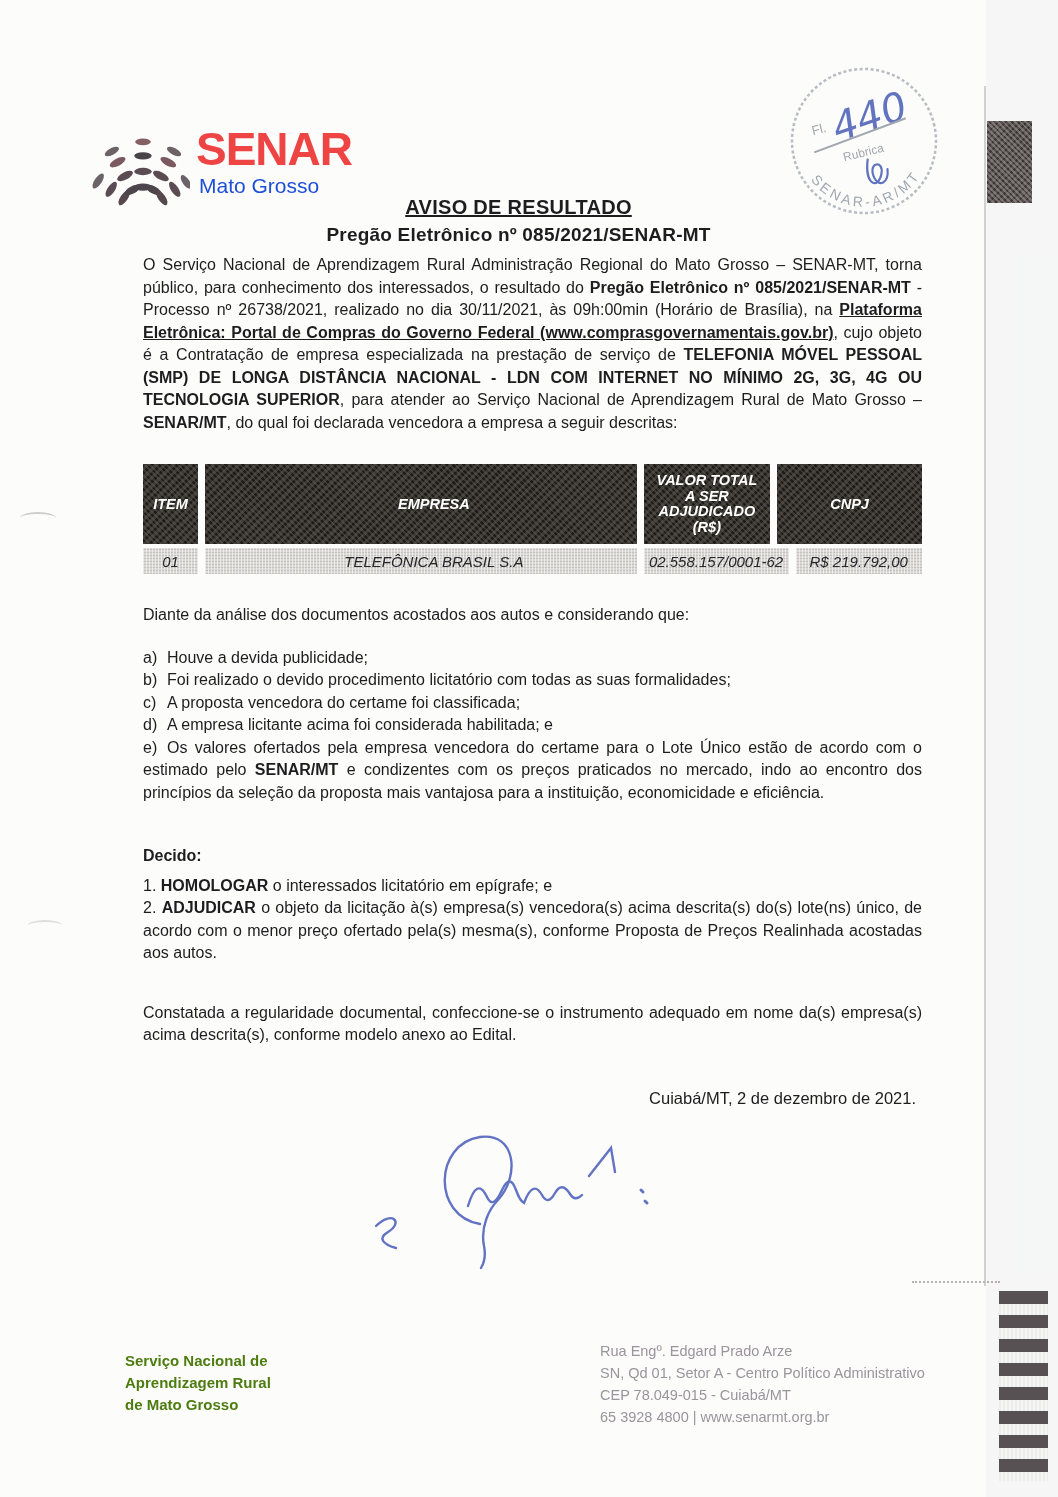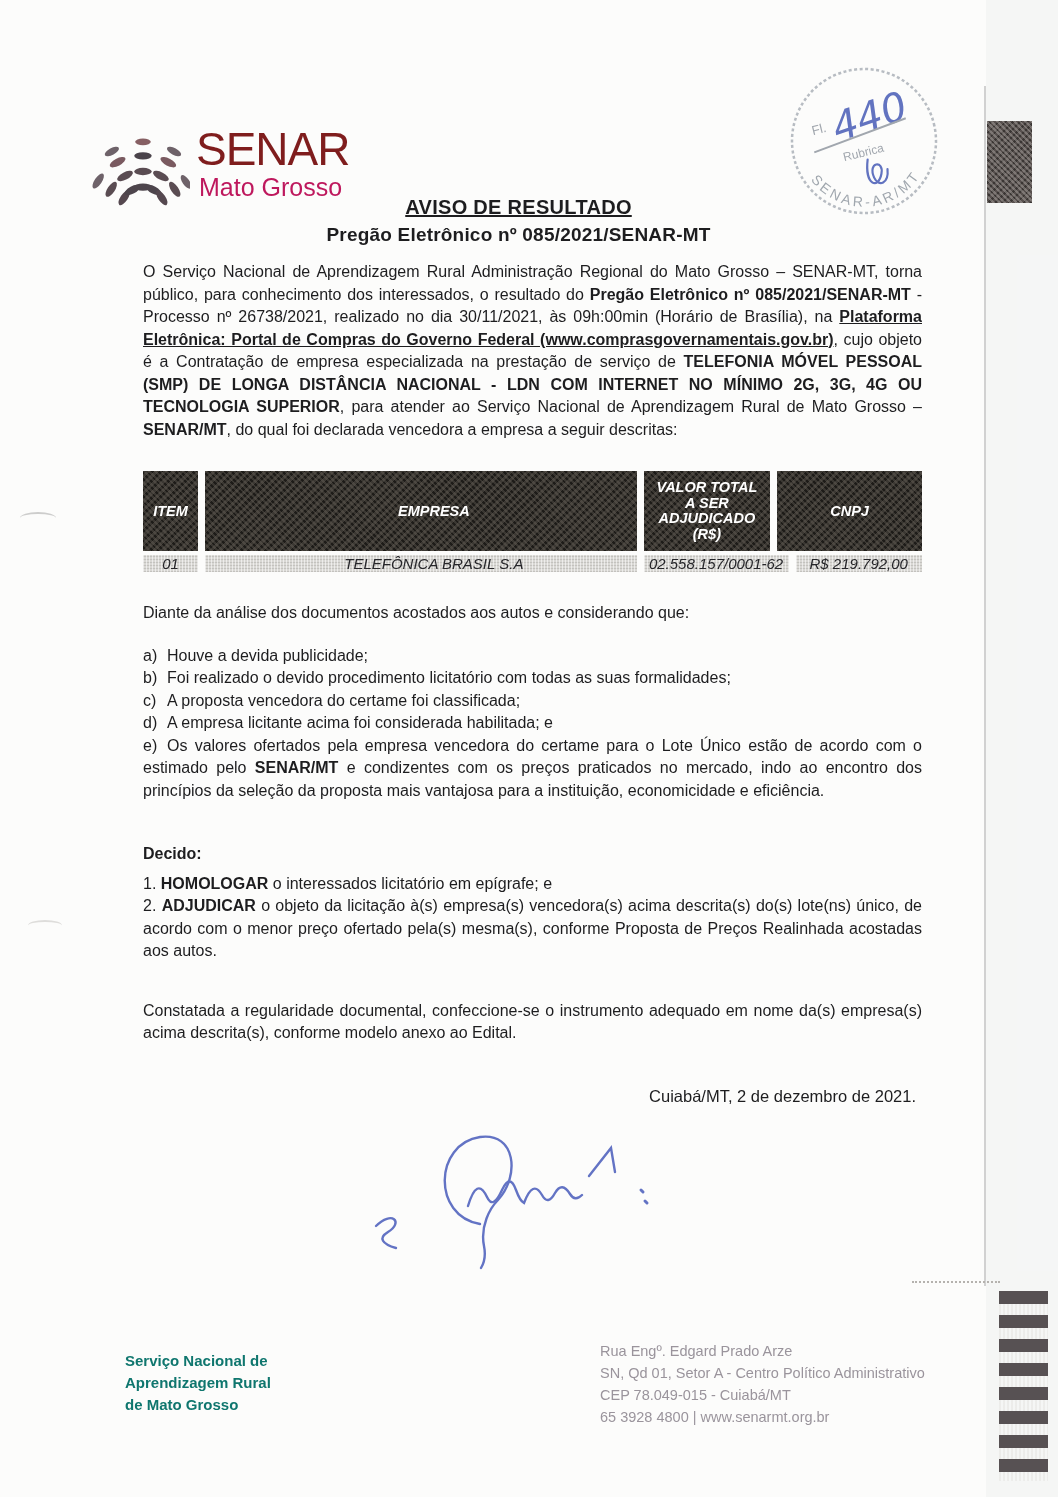--- a/index.html
+++ b/index.html
@@ -5,49 +5,49 @@
   html,body { margin:0; padding:0; background:#e8e8e6; }
   .page {
     position:relative; width:1058px; height:1497px; margin:0 auto;
     background:#fcfcfb; overflow:hidden;
     font-family:"Liberation Sans", sans-serif; color:#1d1d1f;
   }
   
   .logo { position:absolute; left:82px; top:118px; display:flex; align-items:flex-start; }
   .logo svg { display:block; }
   .logo-text { margin-left:6px; margin-top:8px; }
-  .logo-name { font-size:46px; font-weight:normal; letter-spacing:-1px; color:#7f1d1d; line-height:1; }
-  .logo-region { font-size:25px; color:#be185d; line-height:1.1; margin-top:2px; margin-left:3px; }
+  .logo-name { font-size:46px; font-weight:bold; letter-spacing:-1px; color:#ef4444; line-height:1; }
+  .logo-region { font-size:21px; color:#1d4ed8; line-height:1.1; margin-top:2px; margin-left:3px; }
   .stamp { position:absolute; left:783px; top:60px; width:162px; height:162px; transform:rotate(-14deg); opacity:.92; }
   
   .title-block { position:absolute; left:129px; top:196px; width:779px; text-align:center; }
   .doc-title { font-size:20px; font-weight:bold; text-decoration:underline; letter-spacing:.3px; }
   .doc-subtitle { font-size:19px; font-weight:bold; margin-top:5px; letter-spacing:.2px; }
   
-  .main { position:absolute; left:143px; top:261px; width:779px; }
+  .main { position:absolute; left:143px; top:254px; width:779px; }
   .body-text { font-size:16px; line-height:22.5px; margin:0; }
   .just { text-align:justify; }
   .b { font-weight:bold; }
   .u { text-decoration:underline; }
   
   .tbl { margin-top:30px; display:flex; flex-direction:column; gap:4px; }
   .tr { display:flex; gap:7px; }
   .th {
     color:#fff; font-style:italic; font-weight:bold; font-size:14.5px;
     display:flex; align-items:center; justify-content:center; text-align:center;
     height:80px;
     background-color:#2c2925;
     background-image:
       repeating-linear-gradient(45deg, rgba(110,104,95,.35) 0 2px, rgba(0,0,0,0) 2px 4px),
       repeating-linear-gradient(-45deg, rgba(70,66,60,.6) 0 3px, rgba(15,14,12,.5) 3px 6px);
   }
   .td {
     font-style:italic; font-size:15px; color:#26262a;
     display:flex; align-items:center; justify-content:center; text-align:center;
-    height:17px;
+    height:26px;
     background-color:#d9d8d4;
     background-image:
       repeating-linear-gradient(90deg, rgba(255,255,255,.55) 0 1px, rgba(0,0,0,0) 1px 3px),
       repeating-linear-gradient(0deg, rgba(140,138,134,.28) 0 1px, rgba(0,0,0,0) 1px 3px);
   }
   .c-item { width:57px; }  .c-emp { width:420px;padding-left:26px; }  .c-cnpj { width:150px; }  .c-val { width:131px; }
   .valor-lines { line-height:15.5px; }
   .td-bold { font-weight:normal; }
   
   .lead { margin-top:30px; }
@@ -59,21 +59,21 @@
   .decido-items { margin-top:7px; }
   .closing { margin-top:37px; }
   .dateline { margin-top:40px; text-align:right; font-size:16.5px; padding-right:6px; }
   
   .sig-svg { position:absolute; left:368px; top:1128px; pointer-events:none; }
   .sig-block { margin-top:56px; text-align:center; font-style:italic; }
   .sig-name { font-weight:bold; font-size:17.5px; letter-spacing:.4px; }
   .sig-role { font-size:17px; margin-top:4px; }
   .sig-org { font-size:17px; margin-top:3px; }
   
-  .footer-org { position:absolute; left:125px; top:1350px; font-size:15px; font-weight:bold; color:#0f766e; line-height:22px; }
+  .footer-org { position:absolute; left:125px; top:1350px; font-size:15px; font-weight:bold; color:#4d7c0f; line-height:22px; }
   .footer-addr { position:absolute; left:600px; top:1340px; font-size:14.5px; color:#9a949c; line-height:22px; }
   
   .edge-line { position:absolute; left:984px; top:86px; width:2px; height:1200px; background:rgba(110,110,112,.30); }
   .edge-tint { position:absolute; left:986px; top:0; width:72px; height:1497px; background:rgba(205,212,216,.15); }
   .corner-block {
     position:absolute; left:987px; top:121px; width:45px; height:82px;
     background-color:#57504e;
     background-image:
       repeating-linear-gradient(45deg, rgba(200,195,190,.35) 0 2px, rgba(0,0,0,0) 2px 4px),
       repeating-linear-gradient(-45deg, rgba(30,28,26,.5) 0 2px, rgba(0,0,0,0) 2px 5px);

